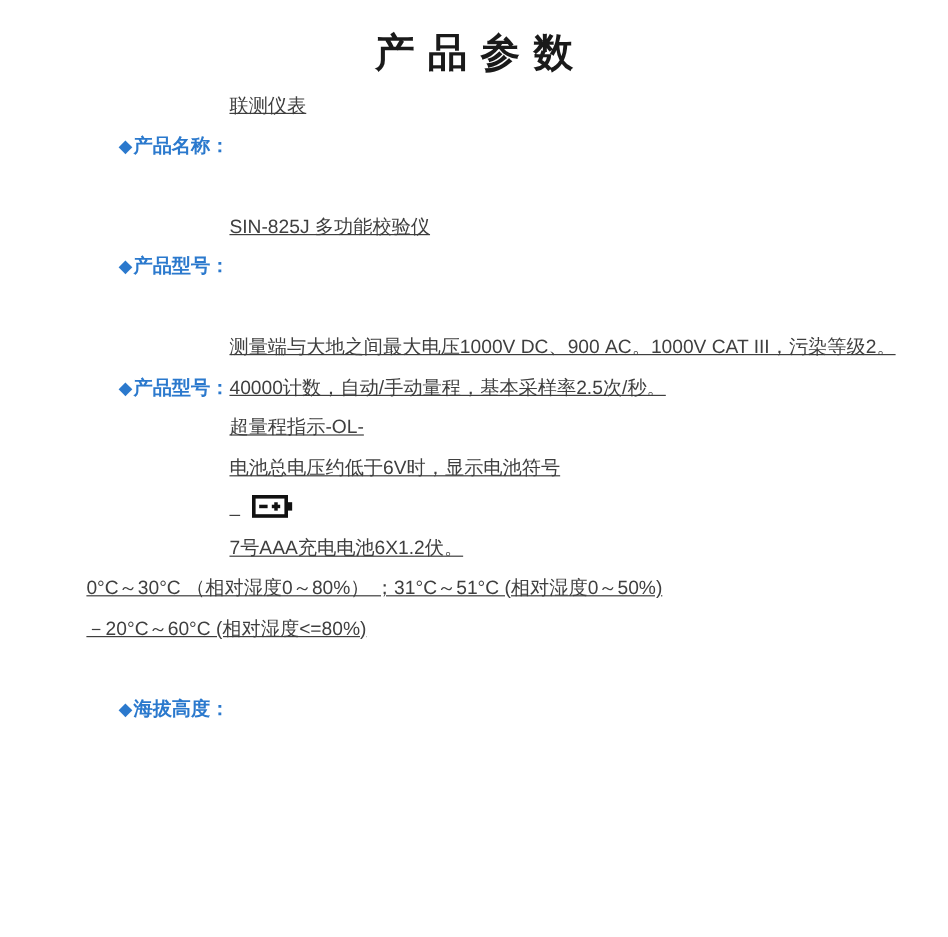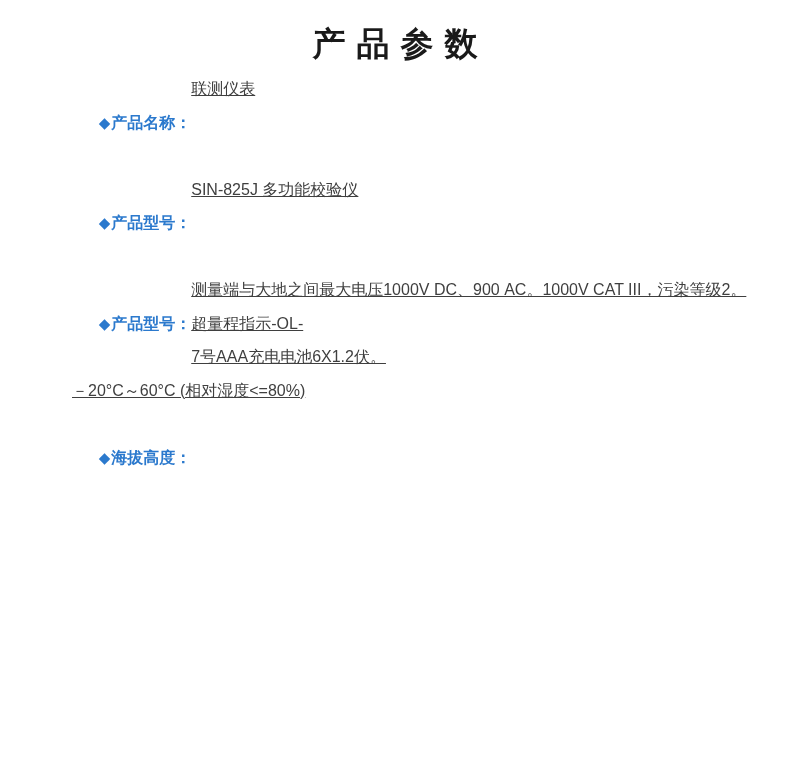--- a/index.html
+++ b/index.html
@@ -90,26 +90,39 @@
           <div class="line"><span>SIN-825J 多功能校验仪</span></div>
         </div>
   </div>
 
   <div class="spec-row">
     <div class="spec-label">
       <span class="diamond">◆</span><span class="label-text">产品型号：</span>
     </div>
     <div class="spec-value">
           <div class="line"><span>测量端与大地之间最大电压1000V DC、900 AC。1000V CAT III，污染等级2。</span></div>
+          <div class="line"><span>40000计数，自动/手动量程，基本采样率2.5次/秒。</span></div>
           <div class="line"><span>超量程指示-OL-</span></div>
+          <div class="line"><span>电池总电压约低于6V时，显示电池符号</span>
+  <svg class="battery-icon" width="34" height="20" viewBox="0 0 34 20" xmlns="http://www.w3.org/2000/svg">
+    <rect x="1.5" y="2" width="27" height="16" fill="#ffffff" stroke="#111111" stroke-width="3"></rect>
+    <rect x="30" y="6.5" width="3.5" height="7" fill="#111111"></rect>
+    <rect x="6" y="8.6" width="7" height="2.9" fill="#111111"></rect>
+    <rect x="16.5" y="8.6" width="7" height="2.9" fill="#111111"></rect>
+    <rect x="18.55" y="6.55" width="2.9" height="7" fill="#111111"></rect>
+  </svg>
+</div>
           <div class="line"><span>7号AAA充电电池6X1.2伏。</span></div>
         </div>
   </div>
 
   <div class="spec-row">
+    <div class="spec-value">
+          <div class="line"><span>0°C～30°C （相对湿度0～80%） ；31°C～51°C (相对湿度0～50%)</span></div>
+        </div>
   </div>
 
   <div class="spec-row">
     <div class="spec-value">
           <div class="line"><span>－20°C～60°C (相对湿度&lt;=80%)</span></div>
         </div>
   </div>
 
   <div class="spec-row">
     <div class="spec-label">

